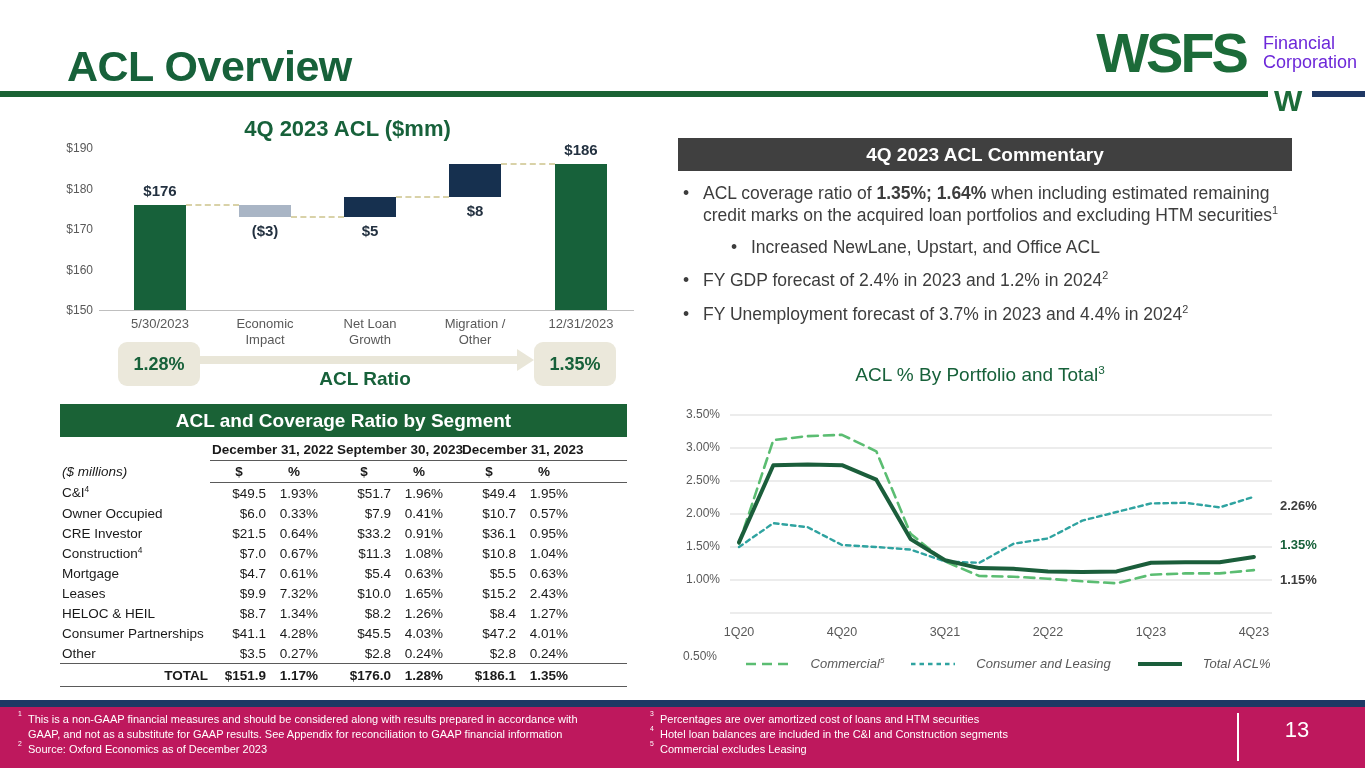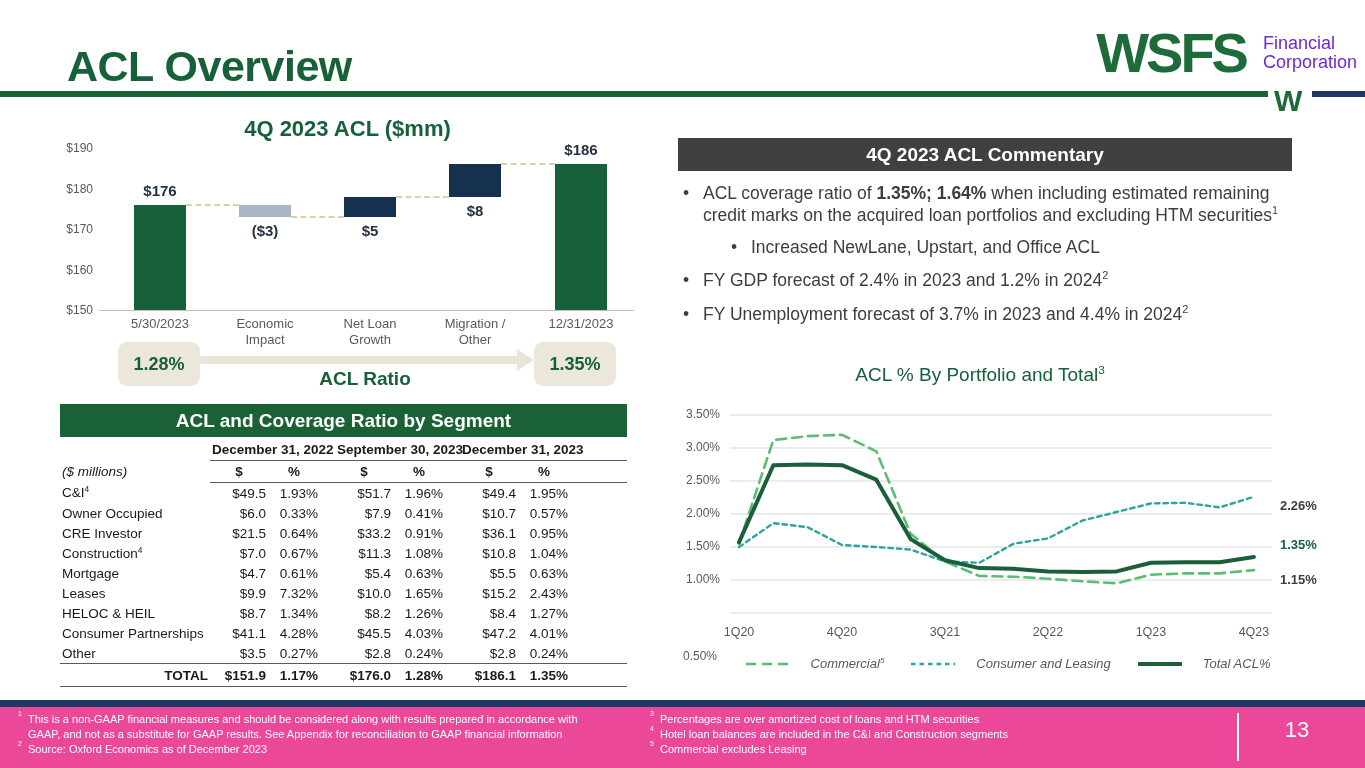--- a/index.html
+++ b/index.html
@@ -73,21 +73,21 @@
   .lc svg.plot{position:absolute;left:0;top:0;}
   .lc-ylab{position:absolute;width:56px;text-align:right;font-size:12px;color:#595959;}
   .lc-xlab{position:absolute;top:263px;width:56px;text-align:center;font-size:12.5px;color:#595959;}
   .lc-endlab{position:absolute;left:620px;font-size:13px;font-weight:bold;}
   .lc-legend{position:absolute;left:75px;top:294px;width:545px;display:flex;
              justify-content:center;gap:26px;align-items:center;}
   .lc-legend .item{display:flex;align-items:center;gap:20px;font-size:13px;color:#595959;font-style:italic;}
 
   
   .footer-strip{position:absolute;left:0;top:700px;width:1365px;height:7px;background:#1F3864;}
-  .footer{position:absolute;left:0;top:707px;width:1365px;height:61px;background:#ec4899;color:#fff;}
+  .footer{position:absolute;left:0;top:707px;width:1365px;height:61px;background:#be185d;color:#fff;}
   .fn{position:absolute;font-size:11px;line-height:1.36;color:#fff;}
   .fn .fnline{position:relative;padding-left:10px;}
   .fn .fnline sup{position:absolute;left:0;top:2px;}
   .fn-left{left:18px;top:5px;width:590px;}
   .fn-right{left:650px;top:5px;width:560px;}
   .footer-divider{position:absolute;left:1237px;top:6px;width:2px;height:48px;background:#fff;}
   .page-num{position:absolute;left:1262px;top:10px;width:70px;text-align:center;font-size:22px;color:#fff;}
 </style>
 </head>
 <body>

